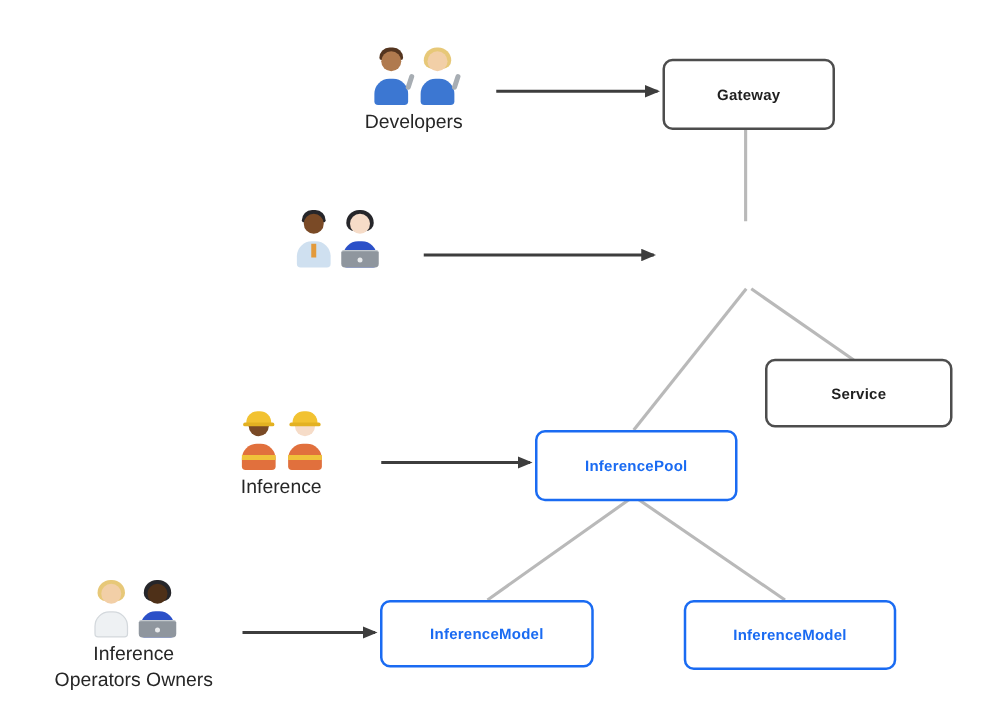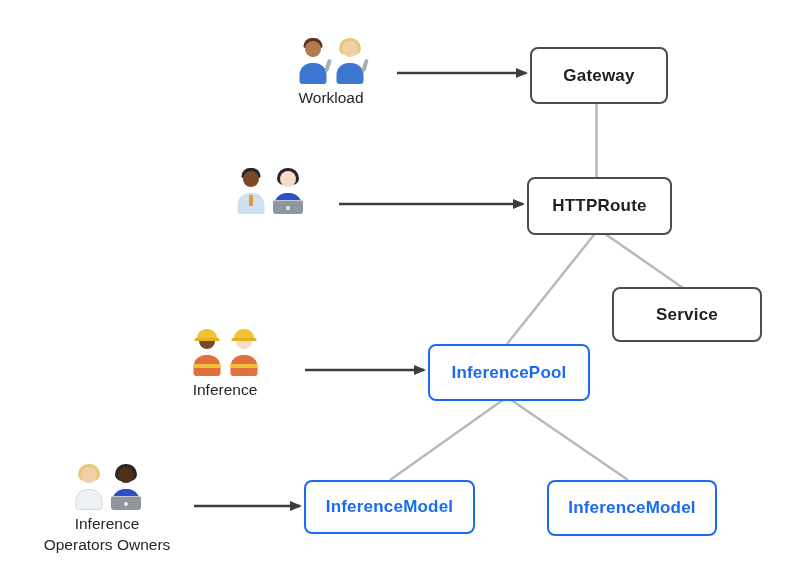--- a/index.html
+++ b/index.html
@@ -5,21 +5,21 @@
   html,body { margin:0; padding:0; background:#ffffff; }
   .stage {
     position:relative; width:800px; height:572px; background:#ffffff;
     font-family:"Liberation Sans", sans-serif; overflow:hidden;
   }
   .wires { position:absolute; left:0; top:0; }
 
   
   .node {
     position:absolute; display:flex; align-items:center; justify-content:center;
-    background:#ffffff; border-radius:8px; font-weight:700; font-size:17px;
+    background:#ffffff; border-radius:8px; font-weight:700; font-size:12px;
     letter-spacing:0.2px;
   }
   .node.dark { border:2.5px solid #4d4d4d; color:#1f1f1f; }
   .node.blue { border:2.5px solid #1a6bf2; color:#1a6bf2; }
 
   
   .persona { position:absolute; text-align:center; }
   .pair { display:flex; justify-content:center; gap:7px; height:46px; }
   .plabel { margin-top:3px; font-size:15.5px; line-height:21px; color:#262626; }
 
@@ -84,23 +84,20 @@
 
     <line x1="397" y1="73" x2="526" y2="73" stroke="#3d3d3d" stroke-width="2.5" marker-end="url(#ah)"></line>
     <line x1="339" y1="204" x2="523" y2="204" stroke="#3d3d3d" stroke-width="2.5" marker-end="url(#ah)"></line>
     <line x1="305" y1="370" x2="424" y2="370" stroke="#3d3d3d" stroke-width="2.5" marker-end="url(#ah)"></line>
     <line x1="194" y1="506" x2="300" y2="506" stroke="#3d3d3d" stroke-width="2.5" marker-end="url(#ah)"></line>
   </svg>
 
   <div class="node dark" style="left:530px; top:47px;  width:134px; height:53px;">
     <span>Gateway</span>
   </div>
-  <div class="node dark" style="left:527px; top:177px; width:141px; height:54px;">
-    <span>HTTPRoute</span>
-  </div>
   <div class="node dark" style="left:612px; top:287px; width:146px; height:51px;">
     <span>Service</span>
   </div>
   <div class="node blue" style="left:428px; top:344px; width:158px; height:53px;">
     <span>InferencePool</span>
   </div>
   <div class="node blue" style="left:304px; top:480px; width:167px; height:50px;">
     <span>InferenceModel</span>
   </div>
   <div class="node blue" style="left:547px; top:480px; width:166px; height:52px;">
@@ -116,21 +113,21 @@
           <div class="wrench"></div>
       </div>
       <div class="person">
         <div class="hair long hair-blonde"></div>
           <div class="head skin-light"></div>
         <div class="torso shirt-blue"></div>
           <div class="wrench"></div>
       </div>
     </div>
     <div class="plabel">
-      <div>Workload</div>
+      <div>Developers</div>
     </div>
   </div>
 
   <div class="persona" style="left:199px; top:168px; width:140px;">
     <div class="pair">
       <div class="person">
         <div class="hair hair-black"></div>
           <div class="head skin-dark"></div>
         <div class="torso shirt-ltblue"></div>
           <div class="tie"></div>

